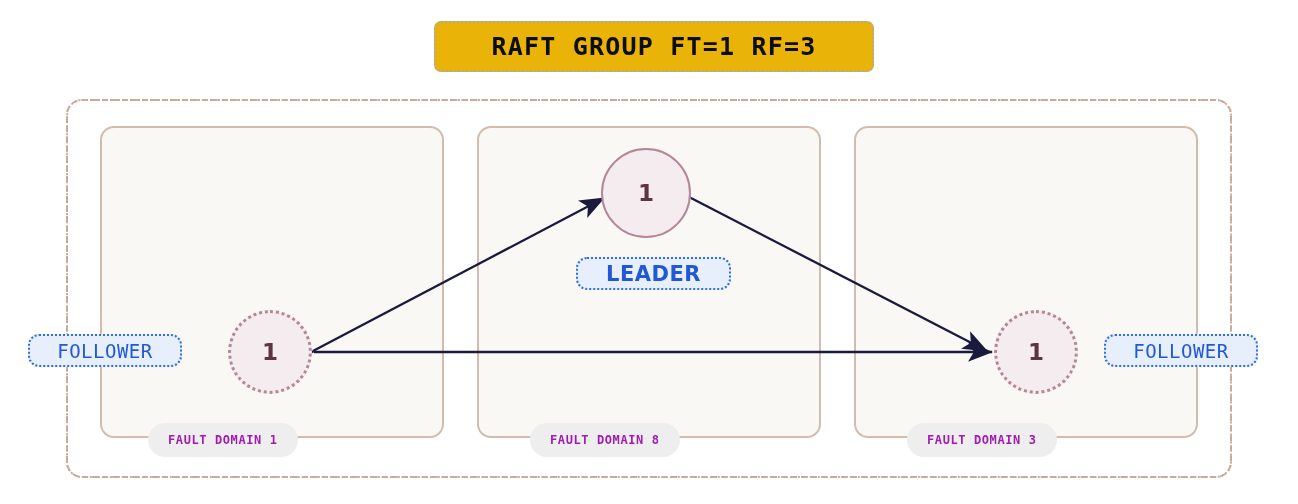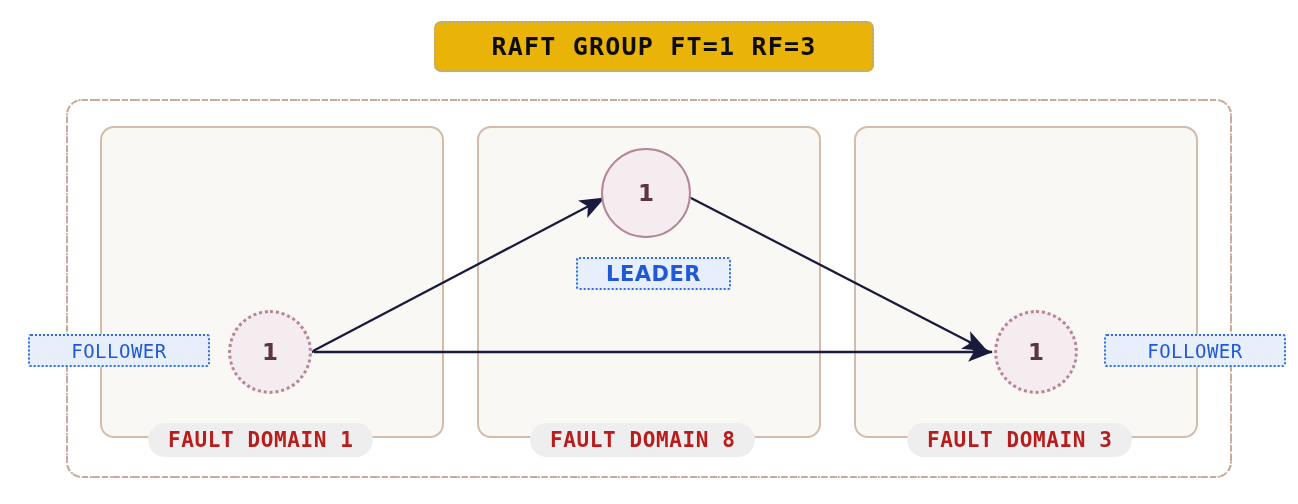--- a/index.html
+++ b/index.html
@@ -84,23 +84,23 @@
     height: 34px;
     padding: 0 20px;
     box-sizing: border-box;
     background: #eeeeee;
     border-radius: 17px;
     display: flex;
     align-items: center;
     justify-content: center;
     font-family: "DejaVu Sans Mono", monospace;
     font-weight: bold;
-    font-size: 21px;
+    font-size: 12px;
     letter-spacing: 0.6px;
-    color: #b91c1c;
+    color: #a21caf;
     white-space: pre;
   }
   #domain-label-0 { left: 148px; }
   #domain-label-1 { left: 530px; }
   #domain-label-2 { left: 907px; }
 
   
   .edge-layer {
     position: absolute;
     left: 0; top: 0;
@@ -143,39 +143,39 @@
   #node-follower-right { left: 994px; }
 
   
   .role-badge {
     position: absolute;
     height: 33px;
     box-sizing: border-box;
     padding: 0 16px;
     background: #e8effc;
     border: 2px dotted #2f6fe0;
-    border-radius: 3px;
+    border-radius: 11px;
     display: flex;
     align-items: center;
     justify-content: center;
     color: #2158d8;
     white-space: pre;
   }
   .role-leader {
     left: 576px;
     top: 257px;
     width: 155px;
     font-family: "DejaVu Sans", sans-serif;
     font-weight: bold;
     font-size: 21px;
     letter-spacing: 0.5px;
   }
   .role-follower {
     top: 334px;
-    width: 182px;
+    width: 154px;
     font-family: "DejaVu Sans Mono", monospace;
     font-size: 19px;
     letter-spacing: 0.5px;
   }
   #role-follower-left  { left: 28px; }
   #role-follower-right { left: 1104px; }
 </style>
 </head>
 <body>
 

